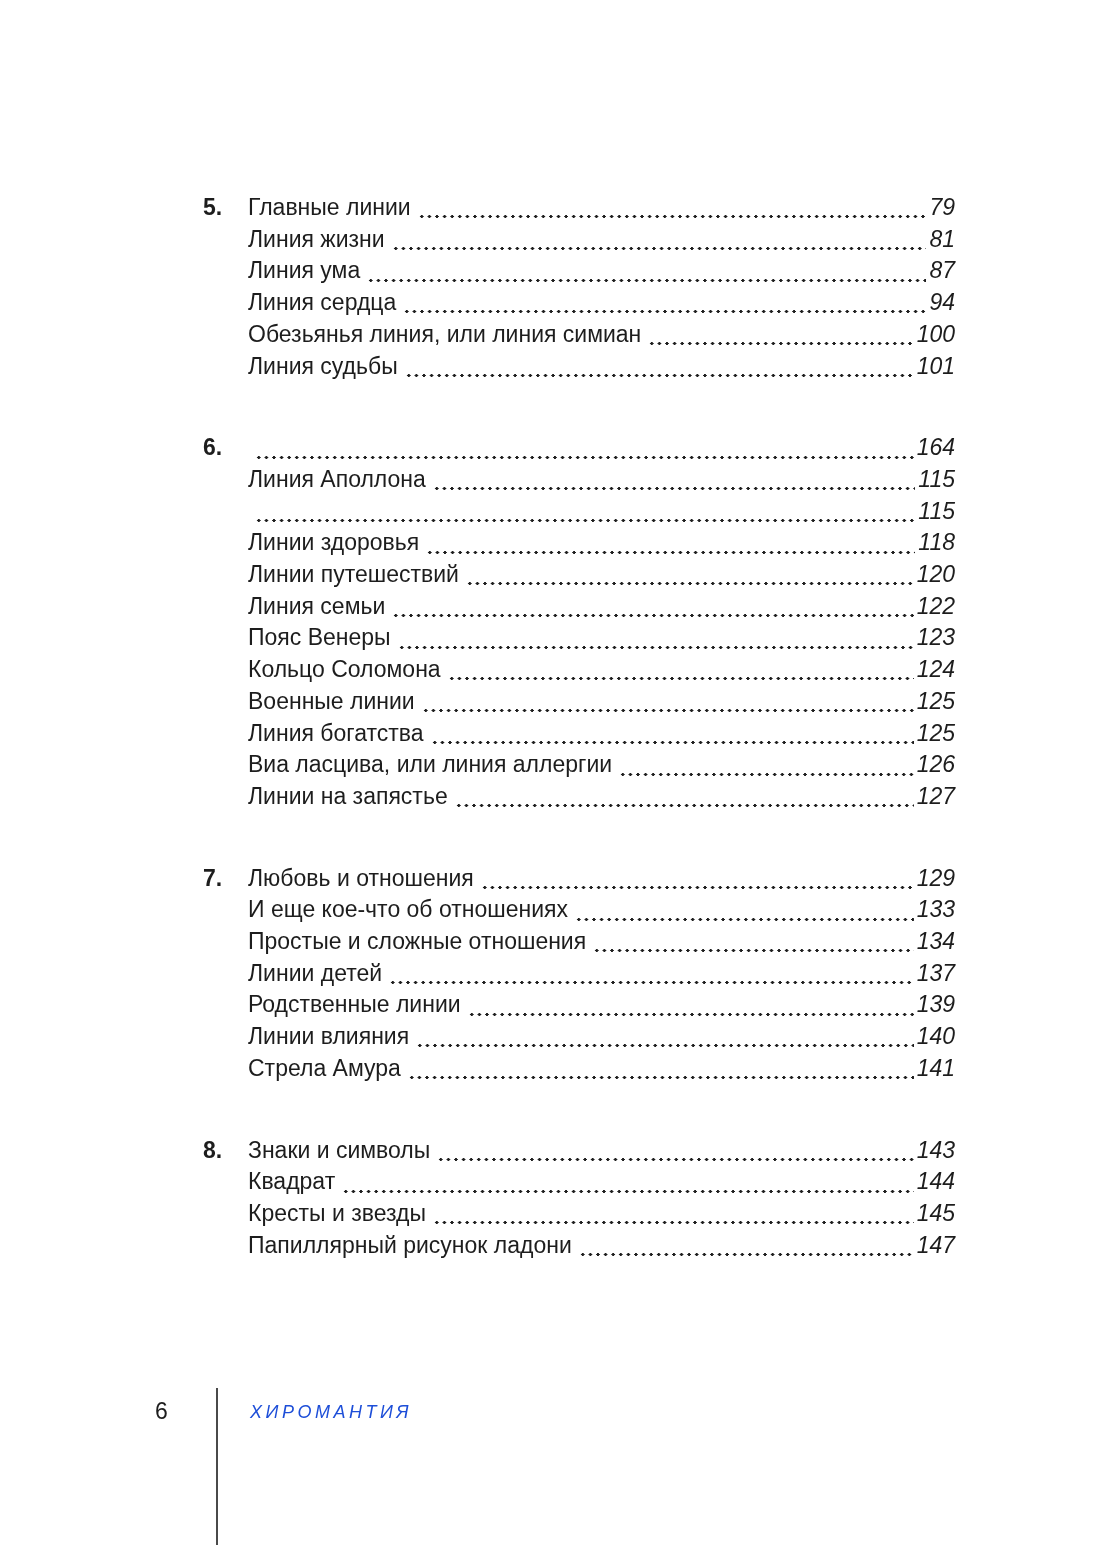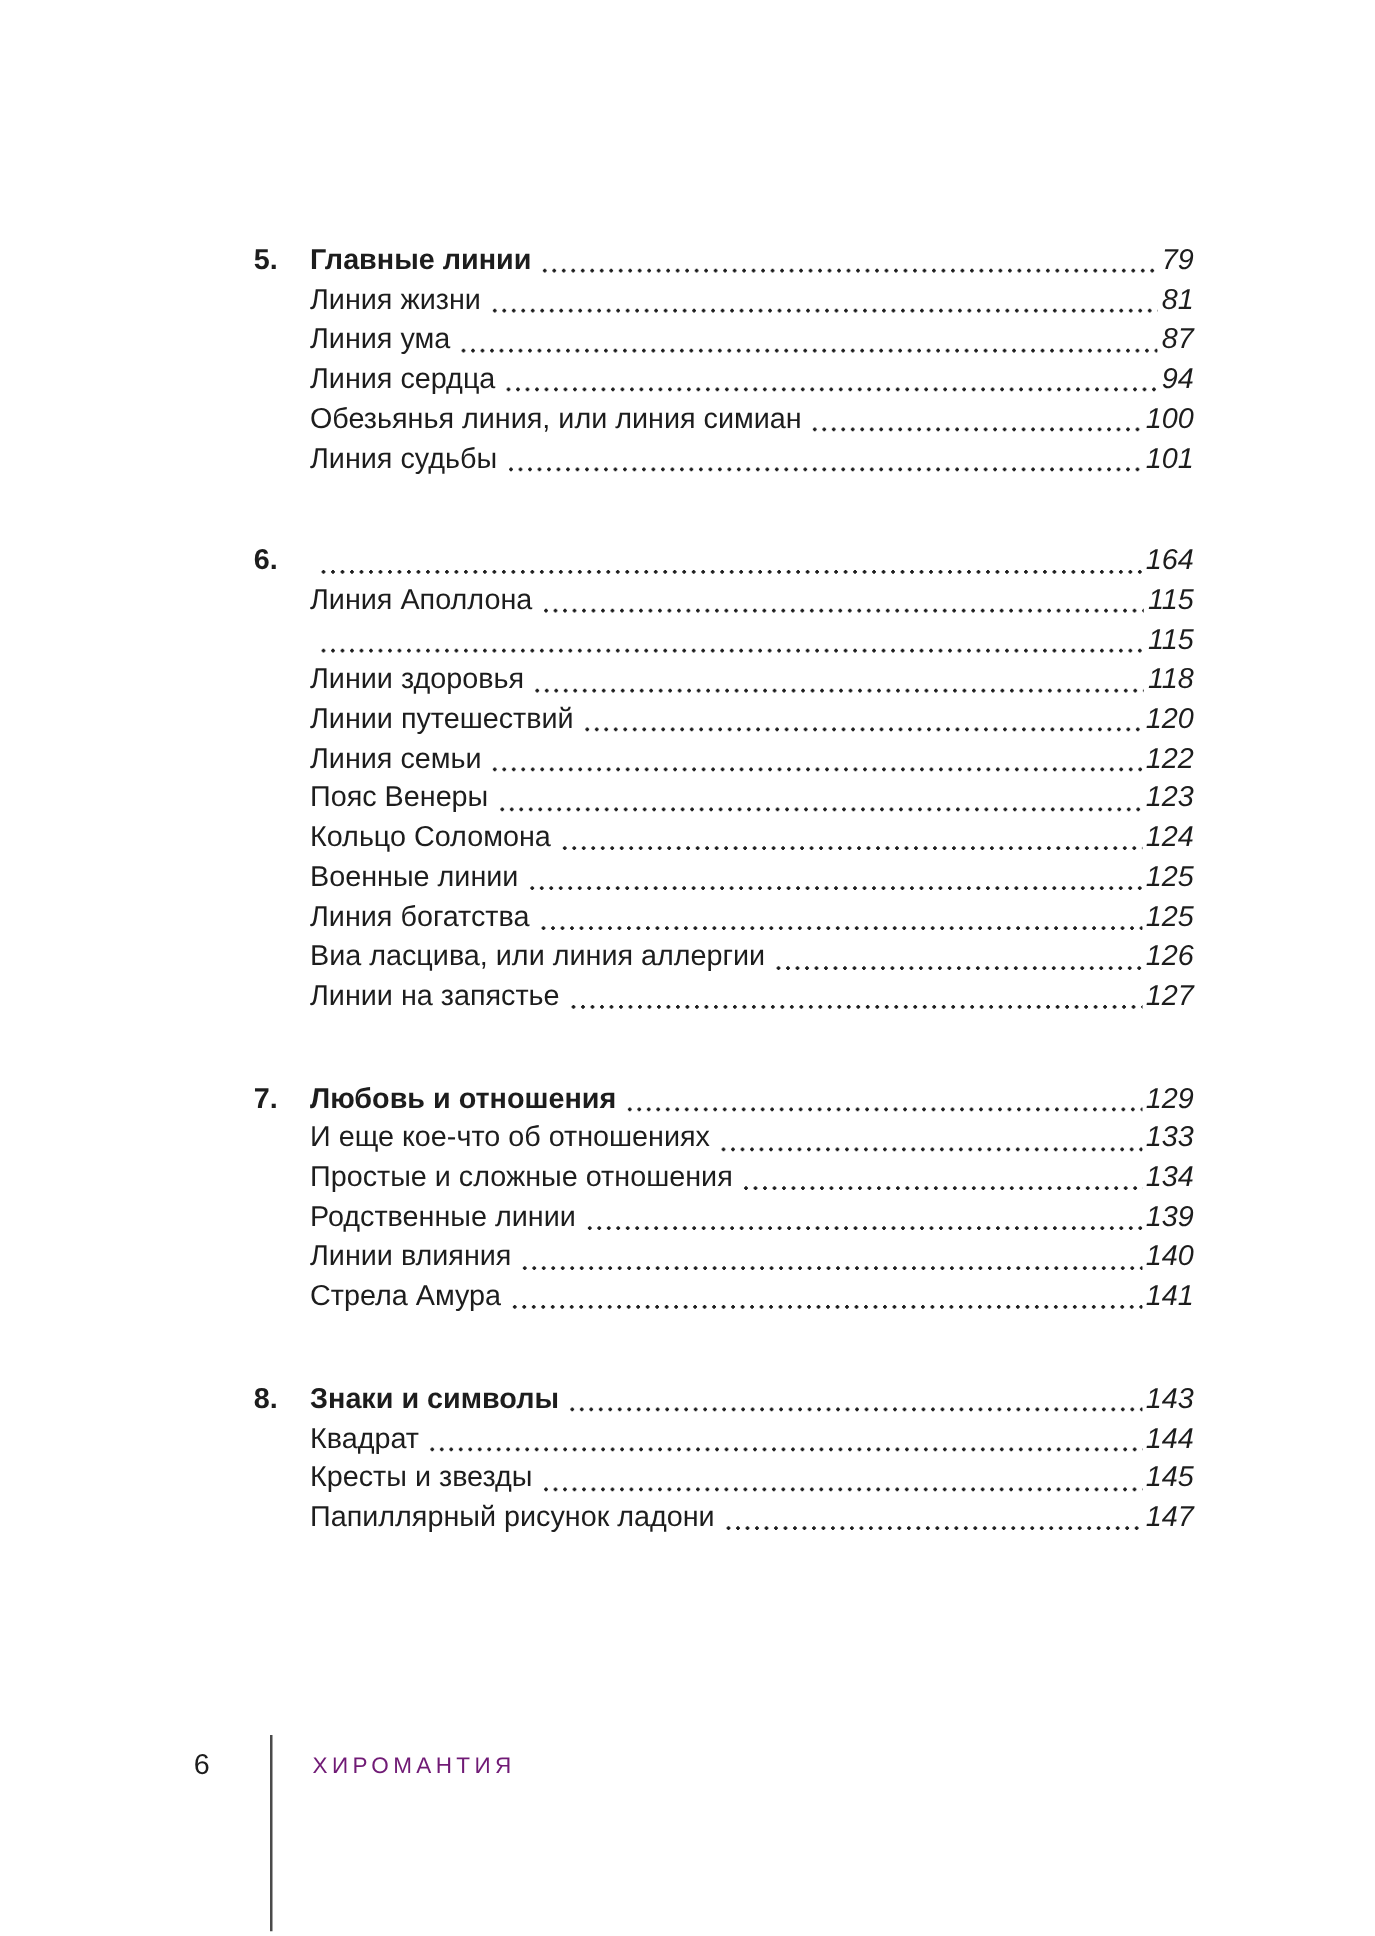--- a/index.html
+++ b/index.html
@@ -24,21 +24,21 @@
     display: flex;
     align-items: baseline;
     font-size: 23px;
     line-height: 31.7px;
     white-space: nowrap;
   }
   .row .index {
     flex: 0 0 45px;
     font-weight: 700;
   }
-  .row.heading .title { font-weight: 700; text-align: right; }
+  .row.heading .title { font-weight: 400; text-align: right; }
   .row.entry { padding-left: 45px; }
   .title { flex: 0 0 auto; }
   .leader {
     flex: 1 1 auto;
     min-width: 18px;
     align-self: stretch;
     margin-left: 7px;
     margin-right: 3px;
     background-image: radial-gradient(circle, #1f1f1f 1.45px, rgba(0,0,0,0) 1.65px);
     background-size: 7.6px 3.4px;
@@ -60,21 +60,22 @@
     width: 2px;
     height: 157px;
     background: #4a4a4a;
   }
   .footer-title {
     position: absolute;
     left: 250px;
     top: 1402px;
     font-size: 18px;
     letter-spacing: 3.5px;
-    color: #701a75;
+    color: #1d4ed8;
+    font-style: italic;
   }
 </style>
 </head>
 <body>
 
 <div class="book-page">
   <div class="toc">
 
     <div class="toc-section">
       <div class="row heading">
@@ -181,20 +182,25 @@
       </div>
       <div class="row entry">
         <span class="title">И еще кое-что об отношениях</span>
         <span class="leader"></span>
         <span class="pageno">133</span>
       </div>
       <div class="row entry">
         <span class="title">Простые и сложные отношения</span>
         <span class="leader"></span>
         <span class="pageno">134</span>
+      </div>
+      <div class="row entry">
+        <span class="title">Линии детей</span>
+        <span class="leader"></span>
+        <span class="pageno">137</span>
       </div>
       <div class="row entry">
         <span class="title">Родственные линии</span>
         <span class="leader"></span>
         <span class="pageno">139</span>
       </div>
       <div class="row entry">
         <span class="title">Линии влияния</span>
         <span class="leader"></span>
         <span class="pageno">140</span>

